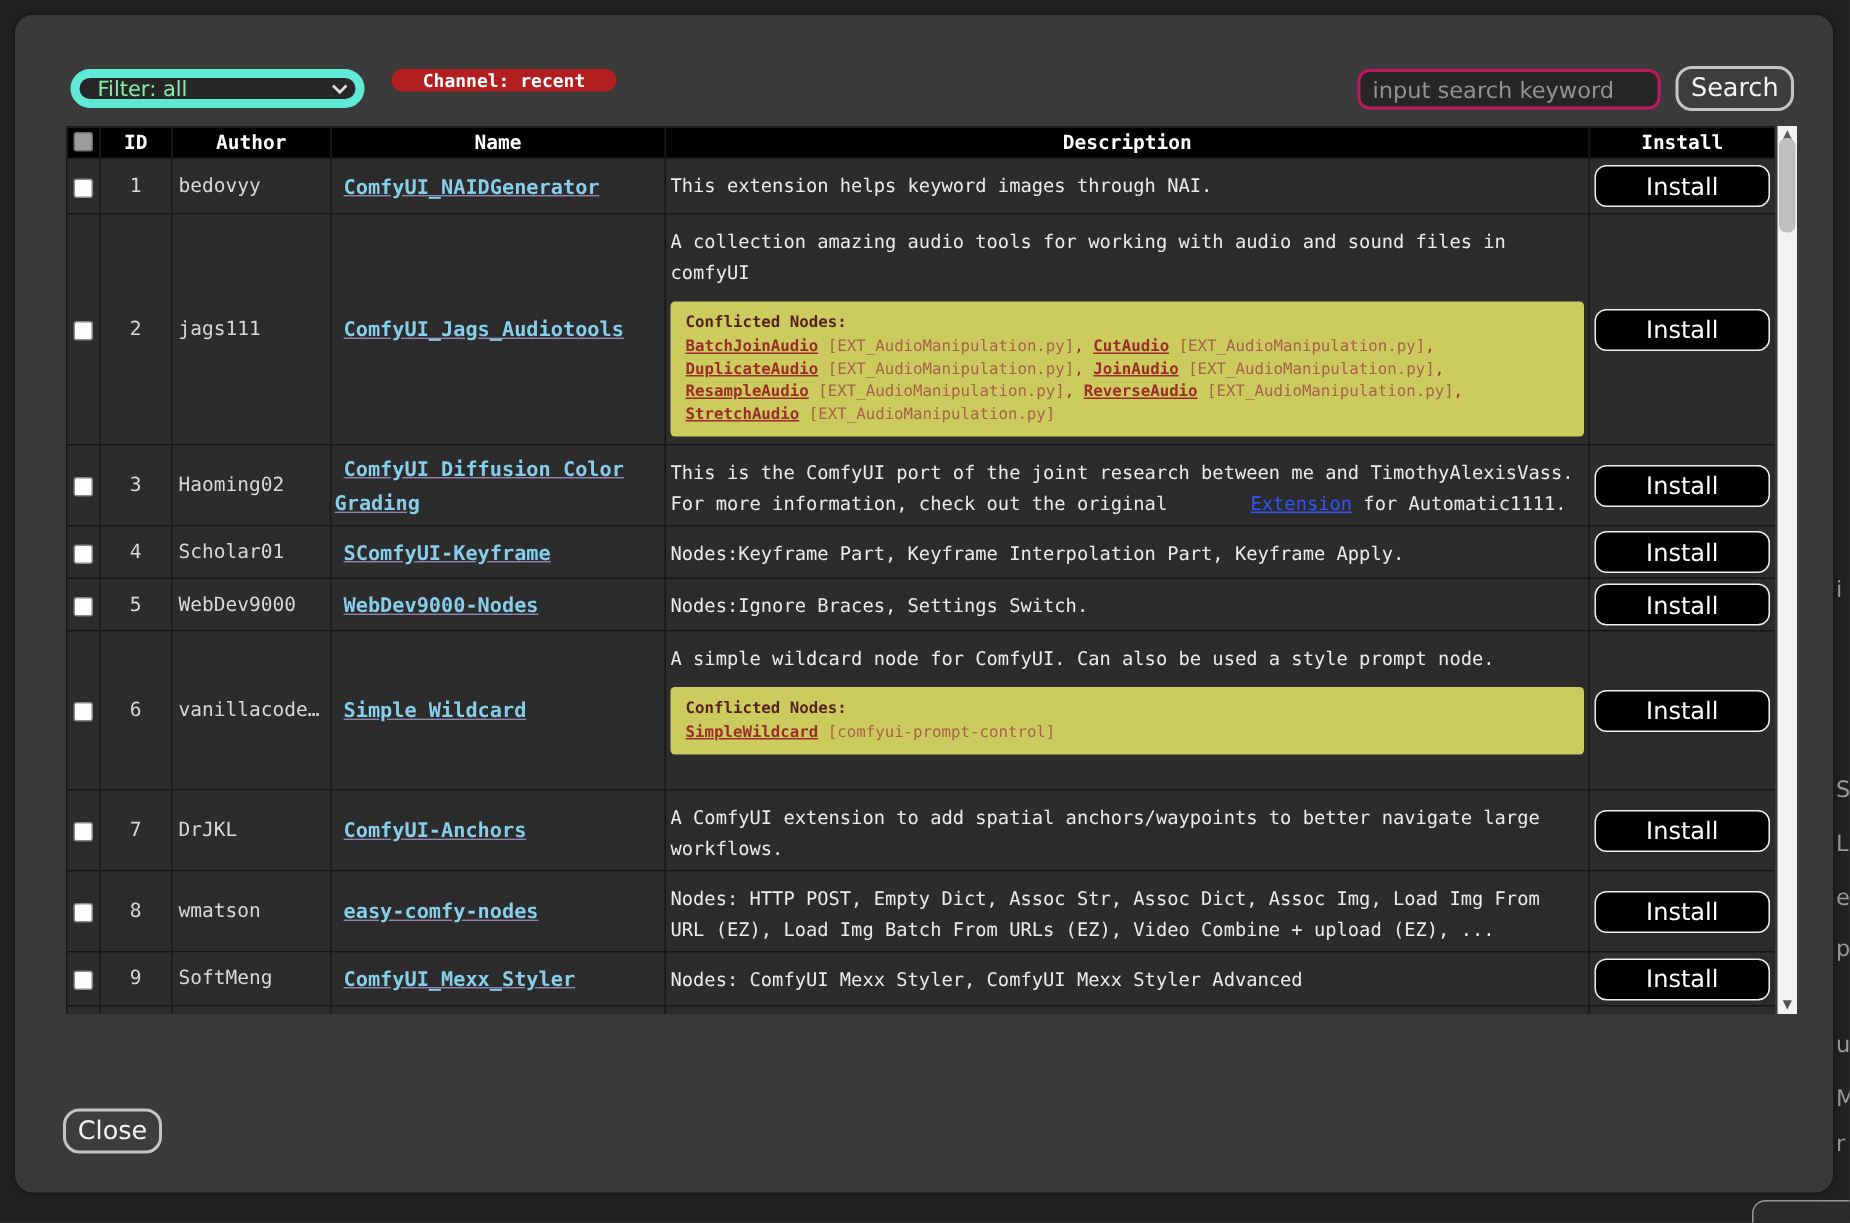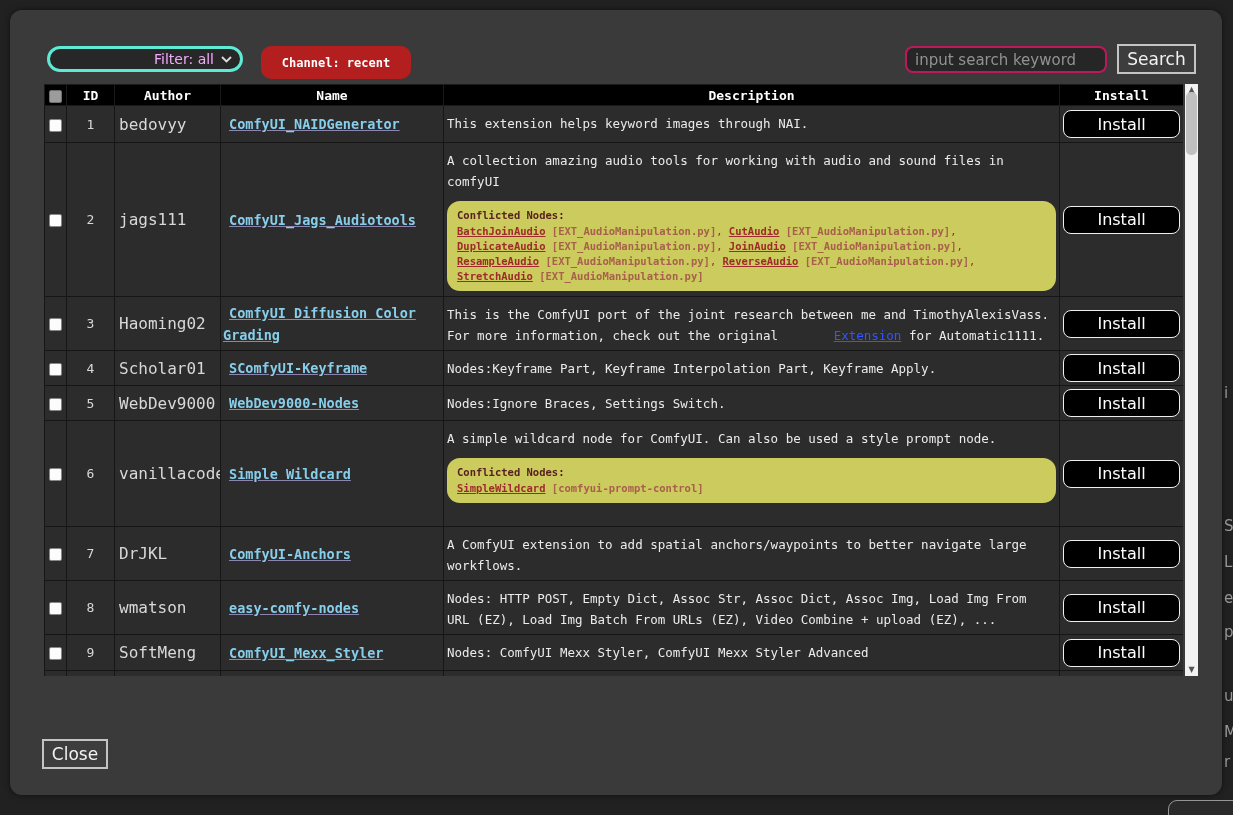--- a/index.html
+++ b/index.html
@@ -6,35 +6,35 @@
   html,body { width:1233px; height:815px; overflow:hidden; }
   body { background:#212121; font-family:"DejaVu Sans","Liberation Sans",sans-serif; position:relative; }
 
   
   .modal { position:absolute; left:10px; top:10px; width:1212px; height:785px;
            background:#3a3a3a; border-radius:12px; box-shadow:0 0 6px rgba(0,0,0,.5); }
 
   
   .select-wrap { position:absolute; left:37px; top:36px; width:196px; height:26px; }
   .select-wrap select { appearance:none; -webkit-appearance:none; width:100%; height:100%;
-        background:#272727; color:#f0abfc; border:3px solid #5eead4; border-radius:13px;
-        padding:0 26px 0 12px; font-family:"DejaVu Sans","Liberation Sans",sans-serif; font-size:14px;text-align:right; }
+        background:#272727; color:#86efac; border:6px solid #5eead4; border-radius:13px;
+        padding:0 26px 0 12px; font-family:"DejaVu Sans","Liberation Sans",sans-serif; font-size:14px; }
   .select-wrap svg { position:absolute; right:11px; top:10px; pointer-events:none; }
 
-  .badge { position:absolute; left:251px; top:36px; width:150px; height:33px;
+  .badge { position:absolute; left:251px; top:36px; width:150px; height:15px;
            background:#b31f1f; border-radius:10px; color:#fff;
            font-family:"DejaVu Sans Mono","Liberation Mono",monospace; font-weight:bold; font-size:12px;
            display:flex; align-items:center; justify-content:center; cursor:pointer; }
 
   .search-input { position:absolute; left:895px; top:36px; width:202px; height:27px;
            background:#262626; border:2px solid #be185d; border-radius:8px; color:#ddd;
            font-size:15px; padding:0 8px; font-family:"DejaVu Sans","Liberation Sans",sans-serif; }
   .search-input::placeholder { color:#929292; }
 
-  .btn { background:#3d3d3d; border:2px solid #c4c4c4; border-radius:0; color:#f2f2f2;
+  .btn { background:#3d3d3d; border:2px solid #c4c4c4; border-radius:11px; color:#f2f2f2;
          font-size:17px; font-family:"DejaVu Sans","Liberation Sans",sans-serif; cursor:pointer; }
   .search-btn { position:absolute; left:1107px; top:34px; width:79px; height:30px; }
   .close-btn  { position:absolute; left:32px; top:729px; width:66px; height:30px; }
 
   
   .table-wrap { position:absolute; left:34px; top:74px; width:1139px; height:592px; overflow:hidden; }
   table { border-collapse:collapse; table-layout:fixed; width:1139px;
           font-family:"DejaVu Sans Mono","Liberation Mono",monospace; }
   col.w-check{width:22px} col.w-id{width:48px} col.w-author{width:106px}
   col.w-name{width:223px} col.w-desc{width:616px} col.w-install{width:124px}
@@ -42,36 +42,36 @@
   thead th { background:#000; color:#fff; font-weight:bold; font-size:13px; height:21px;
              border:1px solid #1a1a1a; text-align:center; }
   tbody td { background:#2c2c2c; border:1px solid #161616; vertical-align:middle; }
 
   .c-check { text-align:center; }
   input[type=checkbox] { appearance:none; -webkit-appearance:none; width:13px; height:13px;
         background:#fcfcfc; border:1px solid #888; border-radius:2px; vertical-align:middle; cursor:pointer; }
   input[type=checkbox].hdr { background:#9c9c9c; border-color:#6f6f6f; }
 
   .c-id { text-align:center; color:#d8d8d8; font-size:13px; }
-  .c-author { color:#d8d8d8; font-size:16px; padding:0 4px; white-space:nowrap; overflow:hidden; }
+  .c-author { color:#d8d8d8; font-size:13px; padding:0 4px; white-space:nowrap; overflow:hidden; }
   .c-name { padding:2px; text-indent:6px; line-height:21px;text-decoration:underline; }
   .c-name a { color:#87ceeb; font-weight:bold; font-size:13.5px; text-decoration:underline;
               text-decoration-color:#8f84ad; cursor:pointer; word-wrap:break-word; }
   .c-desc { vertical-align:top; padding:7px 3px 4px 3px; color:#ebebeb; font-size:12.5px; line-height:21px; }
   .desc-link { color:#3355ff; text-decoration:underline; cursor:pointer;margin-left:48px; }
   .c-install { text-align:center; }
   .install { width:117px; height:28px; background:#000; border:1.5px solid #f0f0f0; border-radius:8px;
              color:#fff; font-size:16px; font-family:"DejaVu Sans","Liberation Sans",sans-serif; cursor:pointer; }
 
   
-  .conflict { margin-top:9px; background:#cbcb5e; border-radius:13px; padding:7px 10px;
+  .conflict { margin-top:9px; background:#cbcb5e; border-radius:3px; padding:7px 10px;
               font-size:10.5px; line-height:15px; color:#9e2b2b; }
   .conflict-title { font-weight:bold; color:#571f1f; margin-bottom:1px; }
   .conflict b { color:#9e2b2b;text-decoration:underline; }
-  .conflict .file { color:#a8604c;font-weight:bold; }
+  .conflict .file { color:#a8604c; }
 
   
   .vscroll { position:absolute; left:1175px; top:74px; width:13px; height:592px; background:#f2f2f2; }
   .vscroll .thumb { position:absolute; left:1px; top:8px; width:11px; height:63px; background:#c0c0c0; border-radius:5px; }
   .arrow { position:absolute; left:0; width:13px; height:8px; color:#555; font-size:8px; line-height:8px; text-align:center; }
   .arrow.up{ top:2px; } .arrow.down{ bottom:2px; }
 
   
   .edge-frag { position:absolute; left:1224px; width:9px; height:20px; overflow:hidden;
                color:#9a9a9a; font-size:15px; line-height:20px; }

